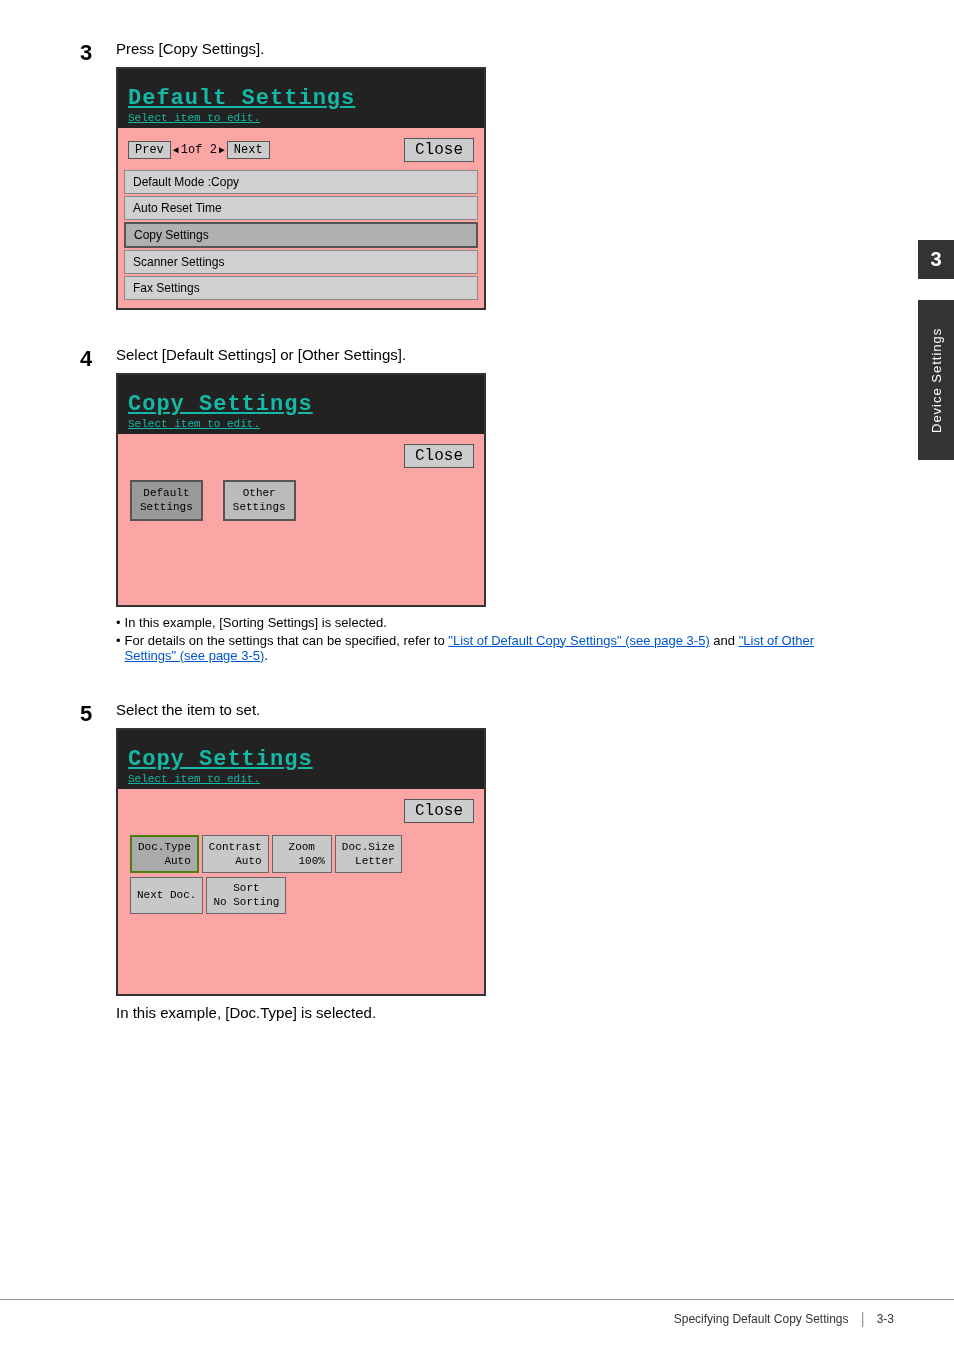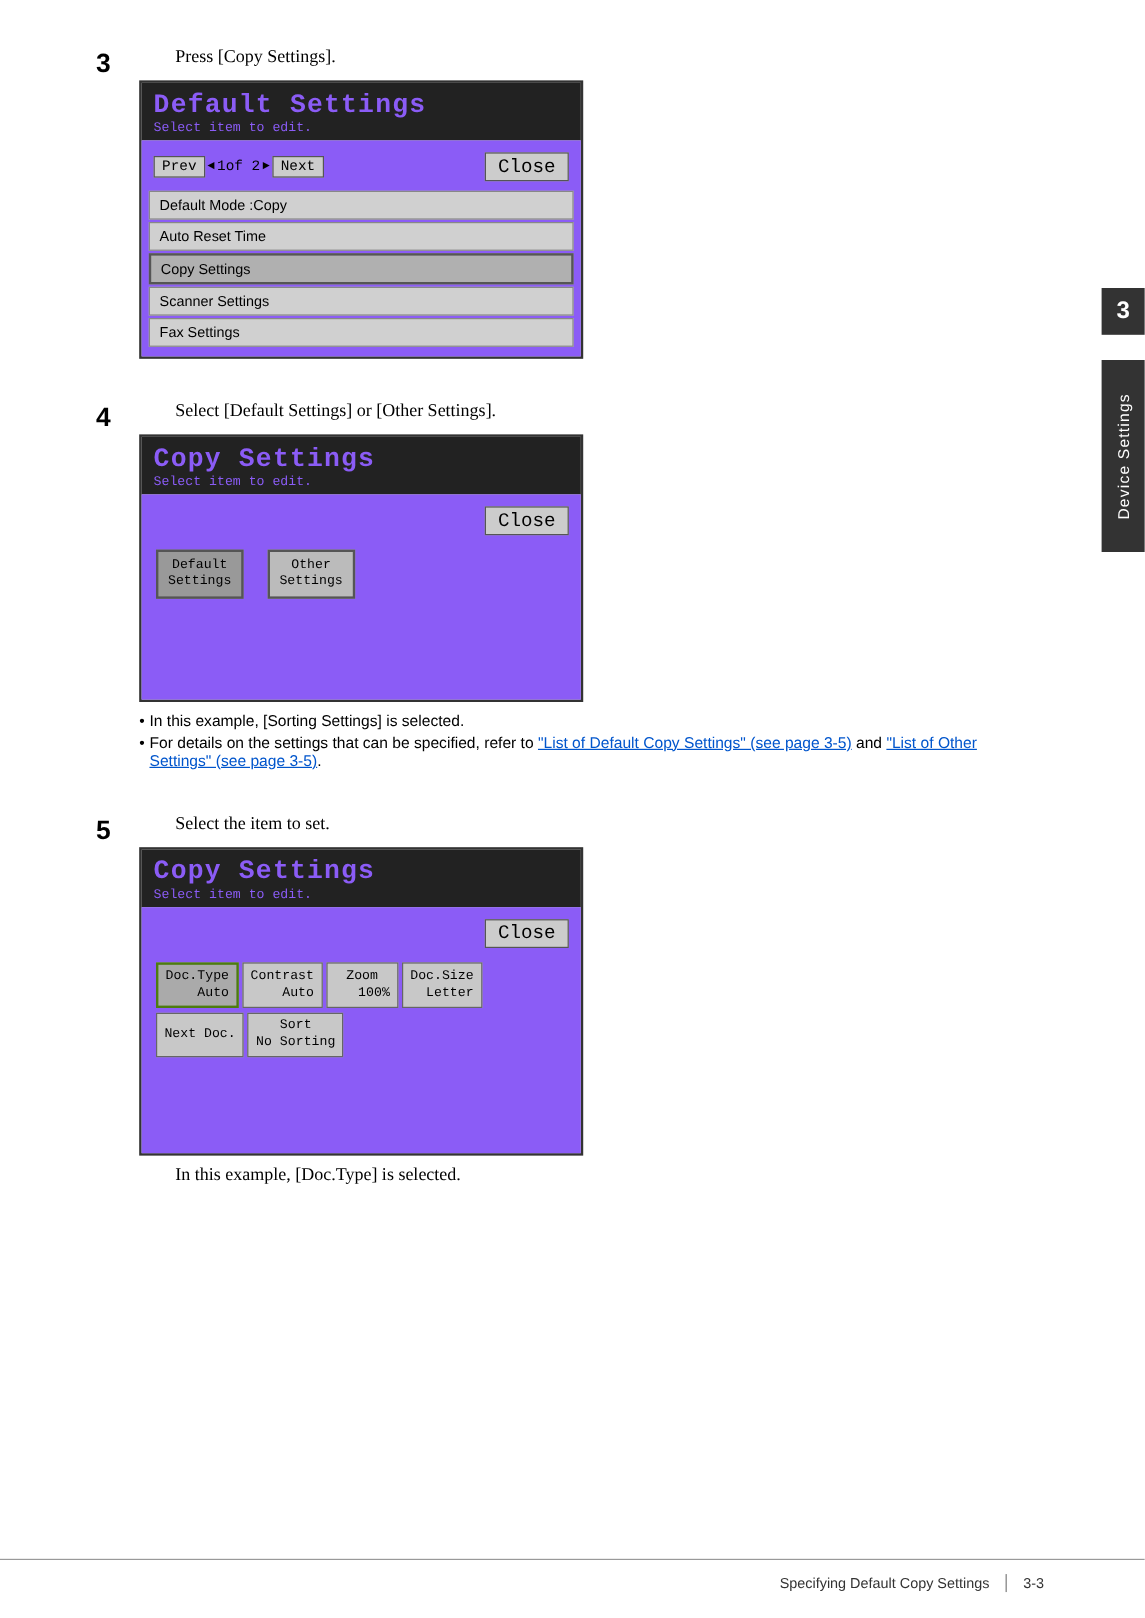--- a/index.html
+++ b/index.html
@@ -31,54 +31,54 @@
       margin-top: 0px;
     }
 
     .step-content {
       flex: 1;
     }
 
     .step-text {
       font-size: 15px;
       margin-bottom: 10px;
-      font-family: Liberation Serif, serif;
-      margin-left: 30px;
+      font-family: Liberation Sans, sans-serif;
     }
 
     
     .screen-mockup {
       border: 2px solid #333;
       background: #e8e8e8;
       width: 370px;
       font-family: 'Courier New', monospace;
       margin-bottom: 8px;
     }
 
     .screen-title-area {
       background: #222;
-      color: #8b5cf6;
-      padding: 6px 10px 4px 10px;
+      color: #14b8a6;
+      padding: 17px 10px 4px 10px;
+      text-decoration: underline;
     }
 
     .screen-title-large {
       font-size: 22px;
       font-family: 'Courier New', monospace;
       letter-spacing: 1px;
       font-weight: bold;
     }
 
     .screen-subtitle {
       font-size: 11px;
       font-family: 'Courier New', monospace;
       margin-top: 1px;
     }
 
     .screen-body {
-      background: #8b5cf6;
+      background: #fca5a5;
       padding: 6px 6px;
     }
 
     .nav-row {
       display: flex;
       align-items: center;
       justify-content: space-between;
       padding: 4px 4px;
       margin-bottom: 4px;
     }
@@ -253,21 +253,21 @@
 
     
     .page-footer {
       position: absolute;
       bottom: 20px;
       left: 0;
       right: 0;
       display: flex;
       justify-content: flex-end;
       align-items: center;
-      padding: 0 84px;
+      padding: 0 60px;
       border-top: 1px solid #999;
       padding-top: 10px;
     }
 
     .footer-text {
       font-size: 12px;
       font-family: Arial, sans-serif;
       color: #333;
     }
 

